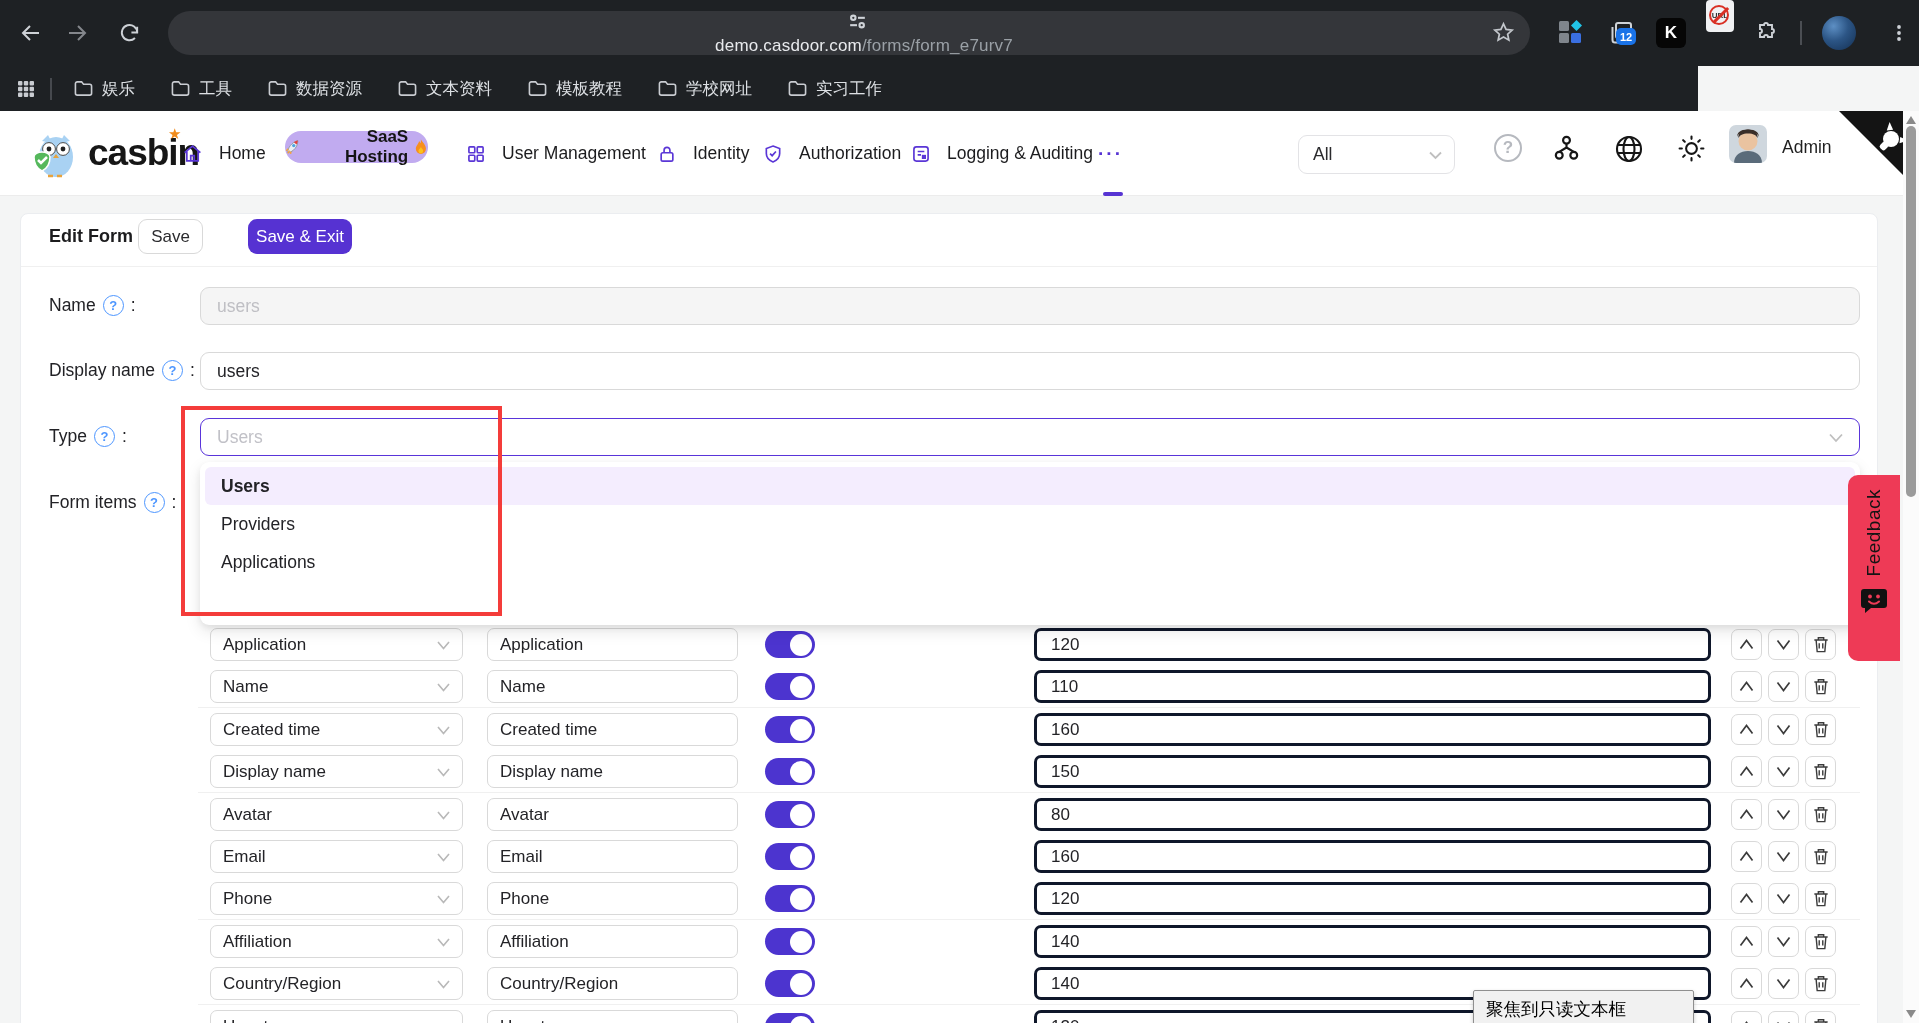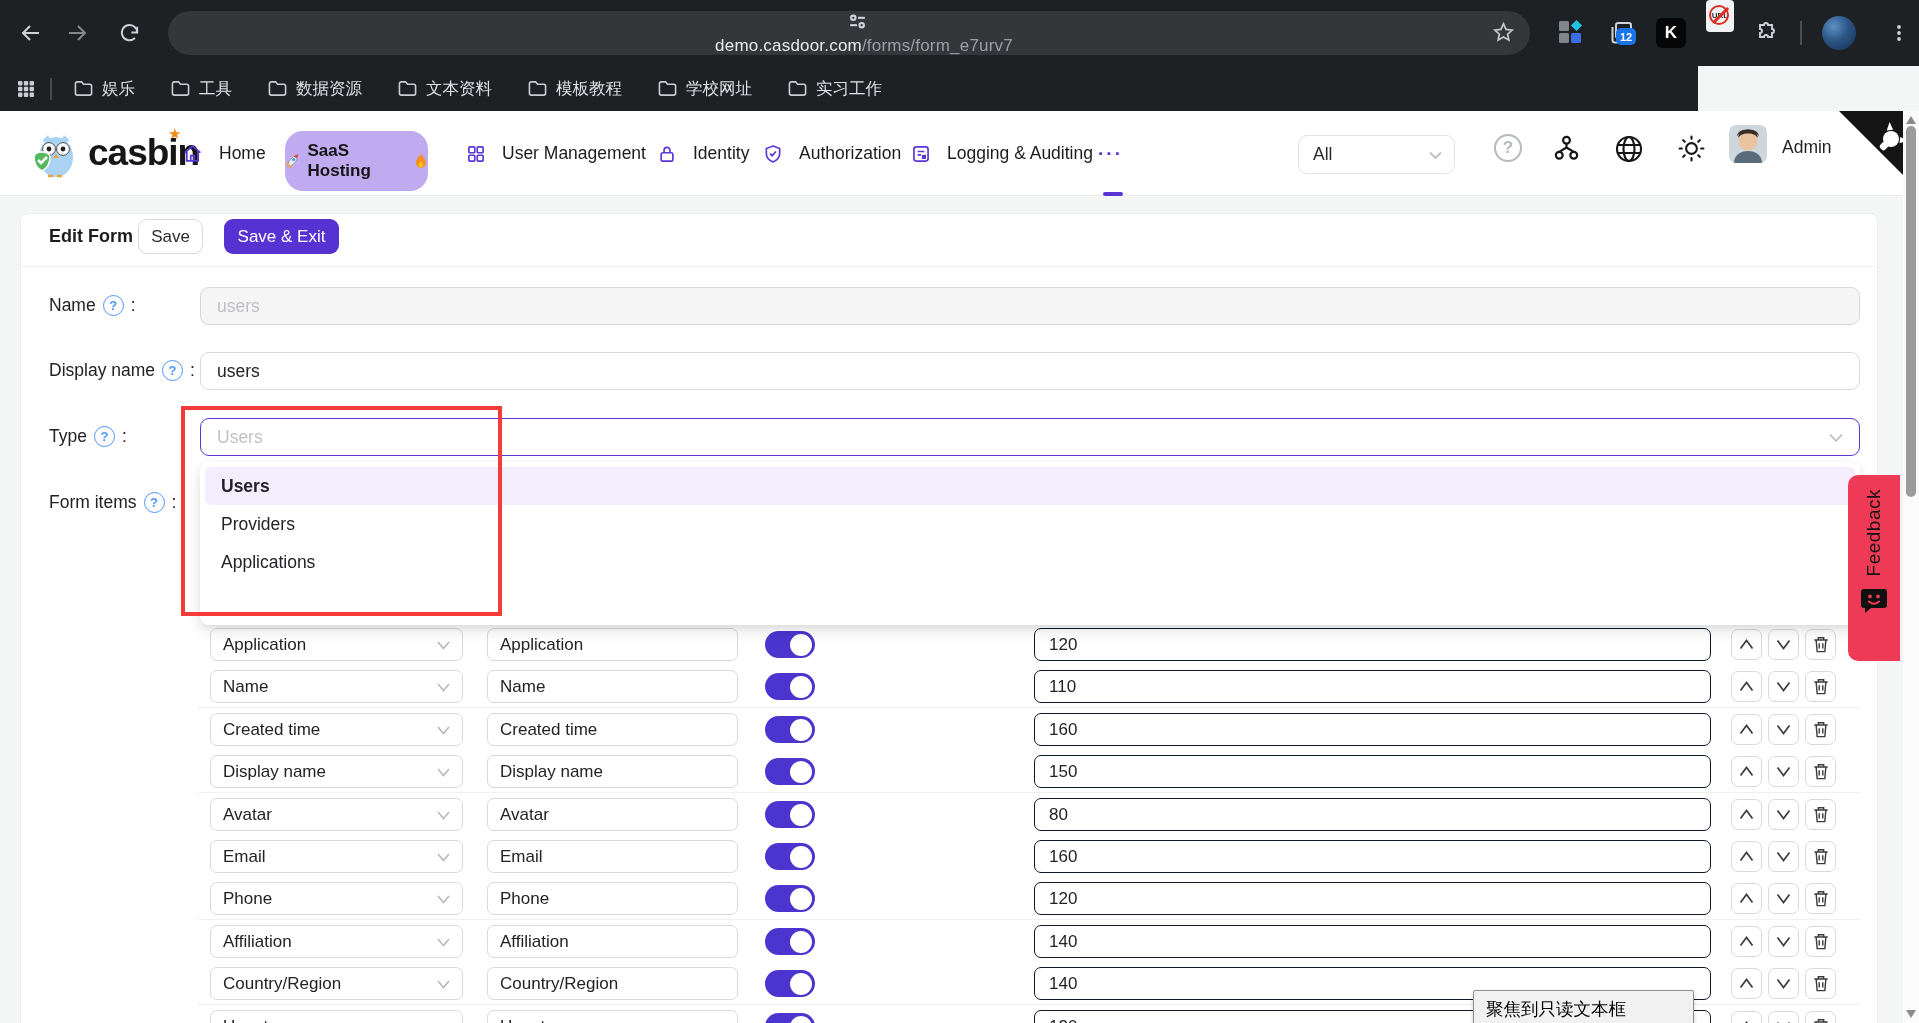--- a/index.html
+++ b/index.html
@@ -33,38 +33,38 @@
   .bm-list { display:flex; align-items:center; margin-left:22px; gap:36px; }
   .bm-item { display:flex; align-items:center; gap:9px; color:#dde0e4; font-size:16.5px; white-space:nowrap; }
   .bm-item svg { flex:0 0 auto; color:#c9ccd1; }
 
   
   .hd { position:absolute; left:0; top:111px; width:1919px; height:85px; background:#ffffff; border-bottom:1px solid #ececec; z-index:20; }
   .logo-owl { position:absolute; left:26px; top:14px; }
   .brand { position:absolute; left:88px; top:21px; font-size:37px; font-weight:600; color:#161616; letter-spacing:-1px; }
   .brand-star { position:absolute; left:80px; top:-7px; font-size:15px; color:#f08c1d; }
   .nav-item { position:absolute; top:0; height:85px; display:flex; align-items:center; gap:16px; font-size:17.5px; color:#1c1c1e; cursor:pointer; }
-  .saas-pill { position:absolute; left:285px; top:20px; width:143px; height:60px; background:#c1abf0; border-radius:18px; display:flex; align-items:center; justify-content:center; gap:6px; font-size:17px; font-weight:bold; color:#141414; }
+  .saas-pill { position:absolute; left:285px; top:20px; width:143px; height:32px; background:#c1abf0; border-radius:18px; display:flex; align-items:center; justify-content:center; gap:6px; font-size:17px; font-weight:bold; color:#141414;text-align:right; }
   .nav-more { position:absolute; left:1098px; top:0; height:85px; display:flex; align-items:center; color:#5734d3; font-weight:bold; font-size:19px; letter-spacing:2px; }
   .ink-bar { position:absolute; left:1103px; top:81px; width:20px; height:4px; background:#5734d3; border-radius:2px; }
   .org-select { position:absolute; left:1298px; top:24px; width:157px; height:39px; border:1px solid #e3e3e6; border-radius:9px; background:#fff; display:flex; align-items:center; padding:0 12px 0 14px; font-size:17.5px; color:#2b2b2e; }
   .org-select .chev { margin-left:auto; color:#bfbfbf; }
   .help-q { position:absolute; left:1494px; top:23px; width:28px; height:28px; border:2.5px solid #b6b9bf; border-radius:50%; color:#b6b9bf; font-size:17px; font-weight:bold; display:flex; align-items:center; justify-content:center; }
   .hd-ic { position:absolute; top:23px; color:#161616; }
   .admin-avatar { position:absolute; left:1729px; top:14px; width:38px; height:38px; border-radius:7px; overflow:hidden; }
   .admin-name { position:absolute; left:1782px; top:26px; font-size:17.5px; color:#1f1f1f; }
   .gh-corner { position:absolute; right:0; top:0; }
 
   
   .page-bg { position:absolute; left:0; top:196px; width:1919px; height:827px; background:#f4f5f5; }
   .card { position:absolute; left:20px; top:213px; width:1858px; height:811px; background:#fff; border:1px solid #ebedf0; border-radius:8px 8px 0 0; }
   .card-title { position:absolute; left:49px; top:226px; font-size:18px; font-weight:bold; color:#1c1c1e; z-index:5; }
   .btn { position:absolute; height:35px; border-radius:9px; border:1px solid #d9d9d9; background:#fff; font-size:17px; color:#2b2b2e; display:flex; align-items:center; justify-content:center; cursor:pointer; font-family:inherit; z-index:5; }
   .btn-save { left:138px; top:219px; width:65px; }
-  .btn-save-exit { left:224px; top:219px; width:115px; background:#5632d2; border:none; color:#fff; }
+  .btn-save-exit { left:248px; top:219px; width:104px; background:#5632d2; border:none; color:#fff; }
   .head-divider { position:absolute; left:21px; top:266px; width:1856px; height:1px; background:#f0f0f0; }
 
   .f-label { position:absolute; left:49px; display:flex; align-items:center; gap:7px; font-size:17.5px; color:#222226; z-index:5; }
   .q-ic { width:21px; height:21px; border:1.5px solid #4d96ff; border-radius:50%; color:#4d96ff; font-size:13px; display:flex; align-items:center; justify-content:center; font-weight:bold; }
   .f-input { position:absolute; left:200px; width:1660px; height:38px; border:1px solid #d9d9d9; border-radius:9px; background:#fff; display:flex; align-items:center; padding:0 16px; font-size:17.5px; color:#242428; z-index:5; }
   .f-input.disabled { background:#f5f5f5; color:#bfbfc4; }
   .f-select { border:1.6px solid #5a35da; color:#c1c1c7; }
   .f-select .chev { margin-left:auto; color:#bfbfbf; }
 
   
@@ -78,21 +78,21 @@
   
   #rows { position:absolute; left:198px; top:623px; width:1662px; height:400px; z-index:4; }
   .vline { position:absolute; top:623px; width:1px; height:400px; background:#f0f0f0; z-index:3; }
   .t-row { position:absolute; left:0; width:1662px; height:43px; border-bottom:1px solid #f0f0f0; background:#fff; }
   .t-sel { position:absolute; top:5px; height:33px; border:1px solid #d9d9d9; border-radius:7px; background:#fff; display:flex; align-items:center; padding:0 12px; font-size:17px; color:#232327; }
   .t-sel.c1 { left:12px; width:253px; }
   .t-sel.c2 { left:289px; width:251px; }
   .t-sel .chev { margin-left:auto; color:#b9b9b9; }
   .t-toggle { position:absolute; left:567px; top:8px; width:50px; height:27px; border-radius:14px; background:#4c34cf; cursor:pointer; }
   .t-toggle .knob { position:absolute; right:3px; top:2.5px; width:22px; height:22px; border-radius:50%; background:#fff; }
-  .t-num { position:absolute; left:836px; top:5px; width:677px; height:33px; border:1px solid #0f172a; border-radius:7px; background:#fff; display:flex; align-items:center; padding:0 14px; font-size:17px; color:#232327; }
+  .t-num { position:absolute; left:836px; top:5px; width:677px; height:33px; border:3px solid #0f172a; border-radius:7px; background:#fff; display:flex; align-items:center; padding:0 14px; font-size:17px; color:#232327; }
   .t-btn { position:absolute; top:6px; width:31px; height:31px; border:1px solid #d9d9d9; border-radius:7px; background:#fff; display:flex; align-items:center; justify-content:center; color:#3c3c3c; cursor:pointer; padding:0; }
   .b-up { left:1533px; } .b-down { left:1570px; } .b-del { left:1607px; }
 
   
   .feedback { position:absolute; left:1848px; top:475px; width:52px; height:186px; background:#ee3a56; border-radius:10px 0 0 10px; z-index:50; display:flex; flex-direction:column; align-items:center; justify-content:flex-start; padding-top:14px; gap:10px; cursor:pointer; }
   .feedback .txt { writing-mode:vertical-rl; transform:rotate(180deg); font-size:19px; color:#141414; font-weight:500; letter-spacing:.5px; }
   .tooltip { position:absolute; left:1473px; top:990px; width:221px; height:40px; background:#f1f1f1; border:1px solid #8f8f8f; border-radius:2px; box-shadow:0 2px 4px rgba(0,0,0,.2); font-size:17.5px; color:#000; display:flex; align-items:flex-start; padding:6px 0 0 12px; z-index:60; }
 
   .scrollbar { position:absolute; left:1903px; top:111px; width:16px; height:912px; background:#fbfbfb; z-index:55; }
   .sb-thumb { position:absolute; left:3px; top:15px; width:10px; height:371px; background:#9b9b9b; border-radius:5px; }

